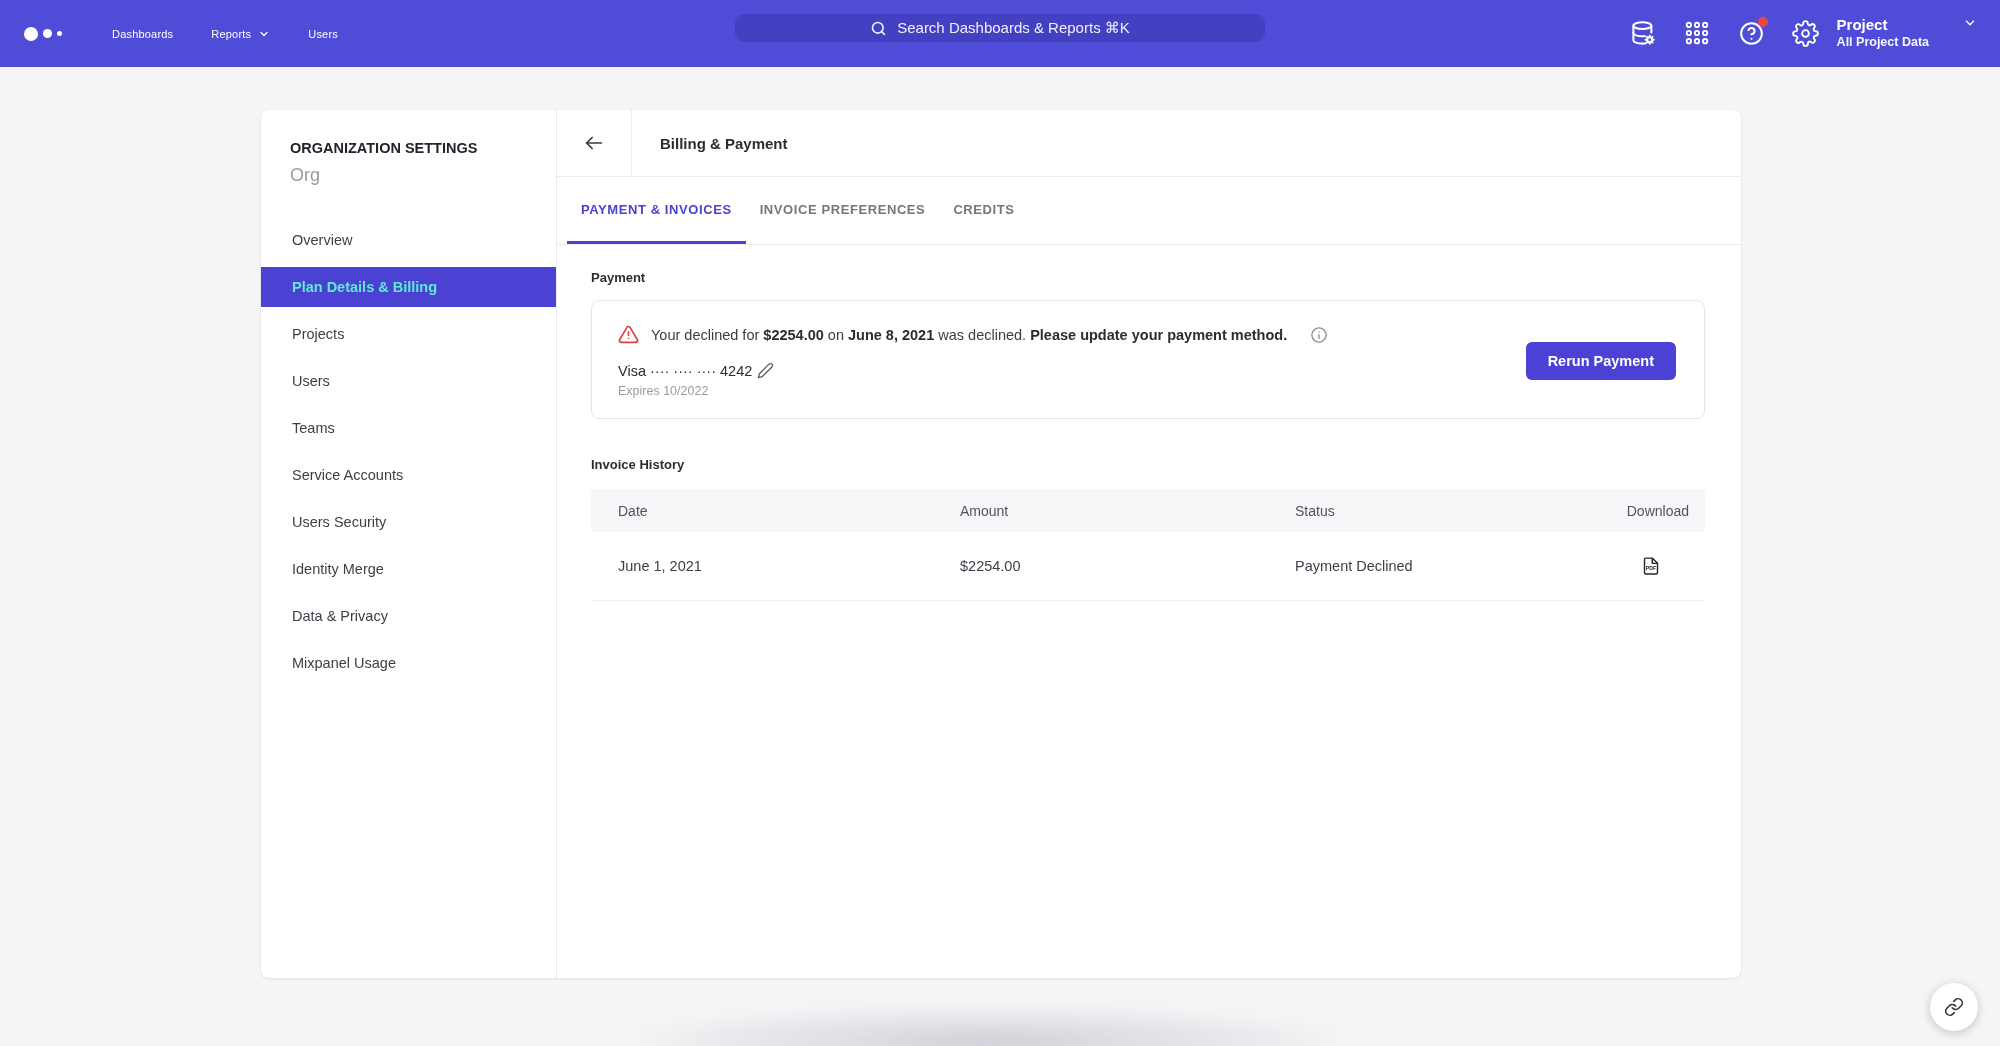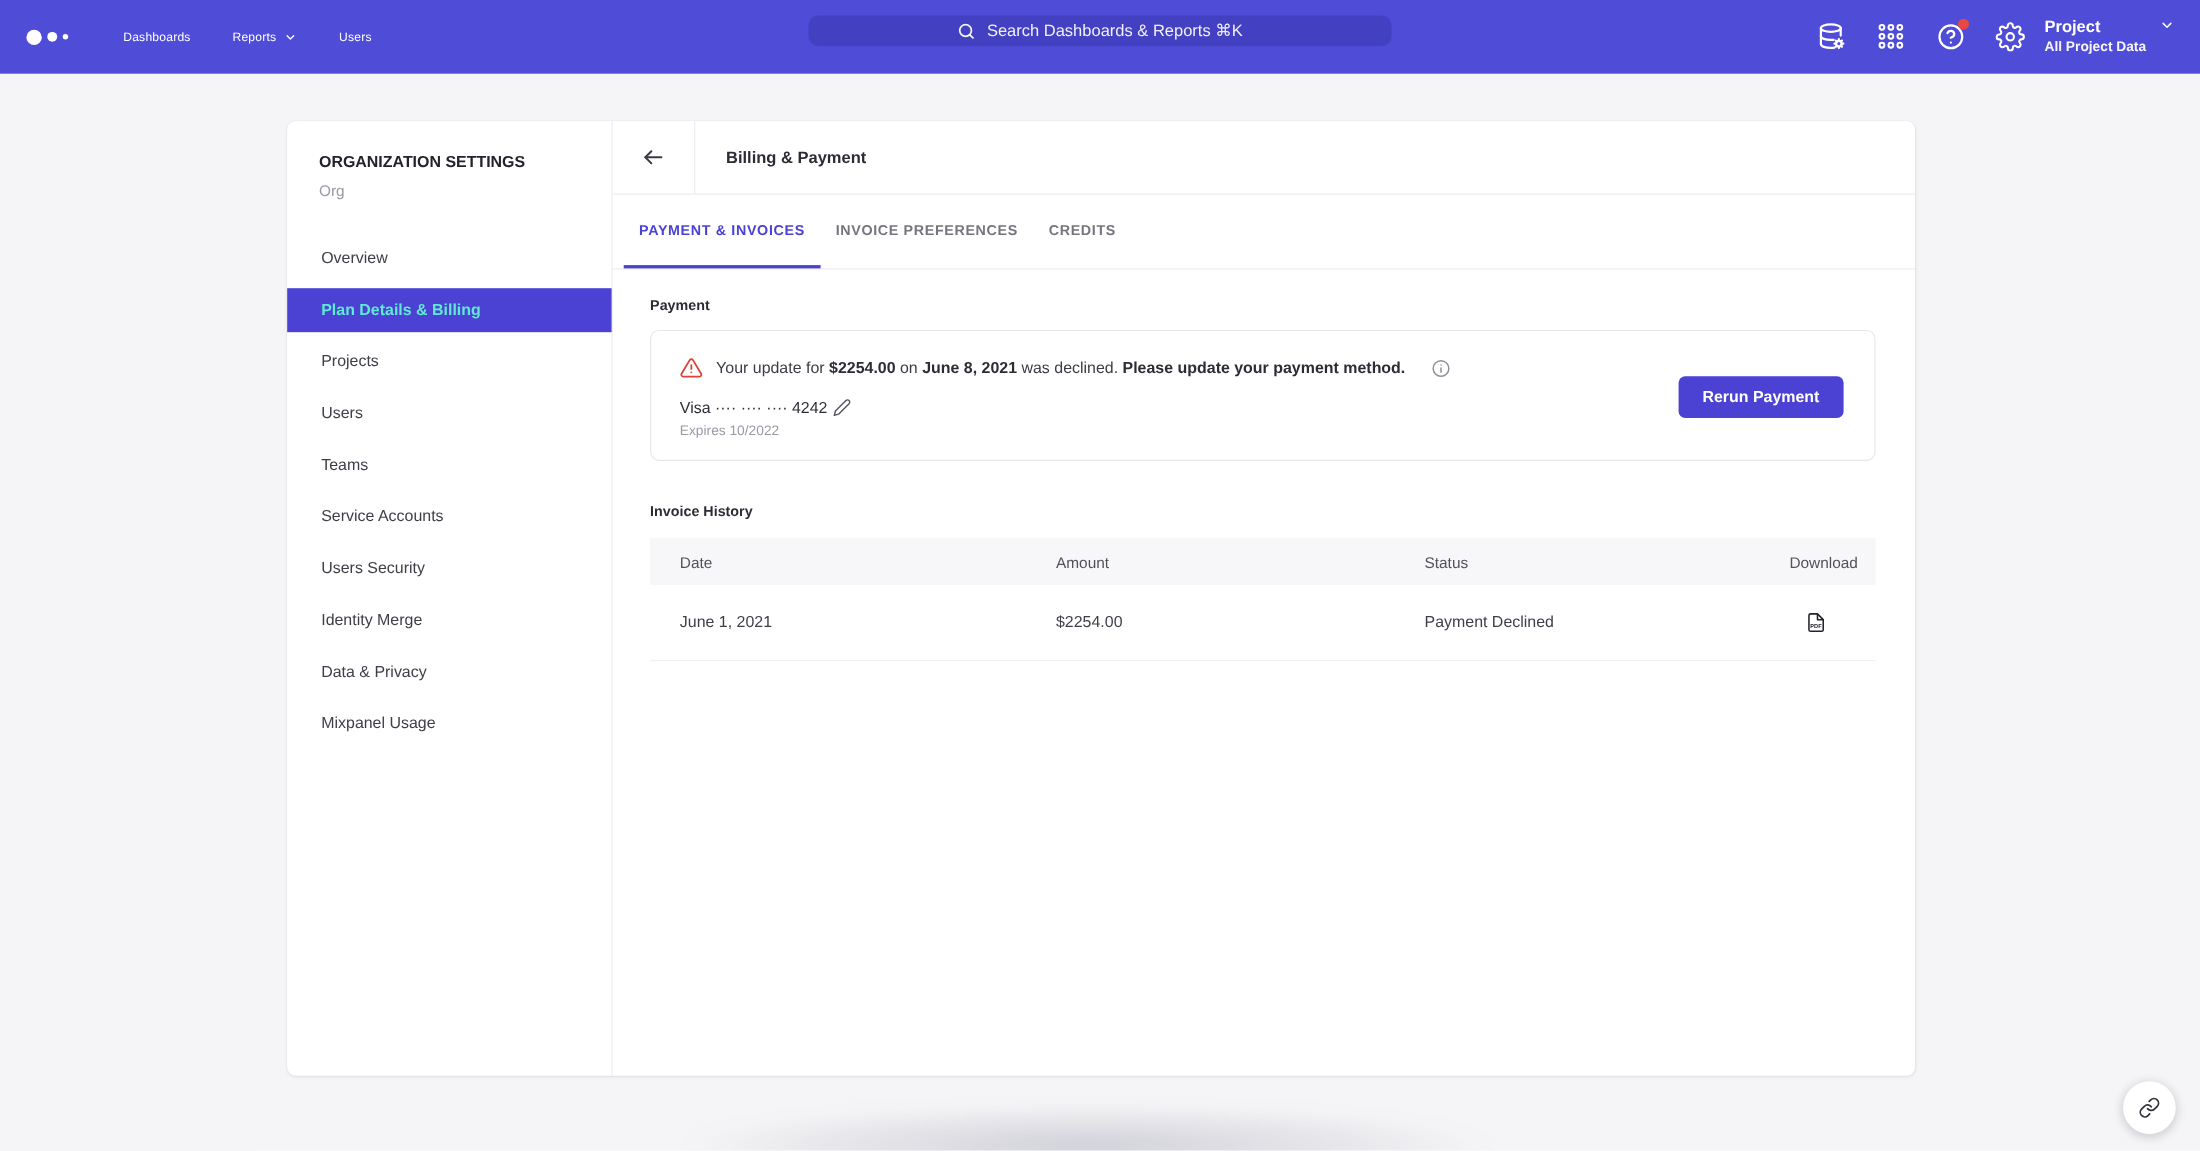--- a/index.html
+++ b/index.html
@@ -45,37 +45,37 @@
     width:530px;height:28px;border-radius:9px;background:var(--search-bg);
     display:flex;align-items:center;justify-content:center;gap:10px;
     color:rgba(255,255,255,.92);font-size:15px;cursor:text;
   }
   .top-right{margin-left:auto;display:flex;align-items:center;}
   .icon-btn{width:27px;height:27px;margin-left:27px;position:relative;cursor:pointer;color:#fff;}
   .help-badge{
     position:absolute;top:-3px;right:-3px;width:10px;height:10px;border-radius:50%;
     background:var(--badge);
   }
-  .project-switcher{display:flex;align-items:flex-start;margin-left:18px;cursor:pointer;color:#fff;gap:12px;}
+  .project-switcher{display:flex;align-items:flex-start;margin-left:18px;cursor:pointer;color:#fff;gap:34px;}
   .project-lines{display:flex;flex-direction:column;line-height:1.25;}
   .project-title{font-size:15px;font-weight:700;}
   .project-sub{font-size:12.5px;font-weight:700;opacity:.95;}
 
   
   .panel{
     position:absolute;left:261px;top:110px;width:1480px;height:868px;
     background:#fff;border-radius:8px;overflow:hidden;
     box-shadow:0 1px 3px rgba(20,20,40,.07), 0 0 0 1px rgba(20,20,40,.02);
     display:flex;
   }
 
   
   .sidebar{width:296px;border-right:1px solid var(--border);padding-top:30px;flex:none;}
   .sb-heading{font-size:14.5px;font-weight:700;color:#23232c;padding:0 20px 0 29px;}
-  .sb-sub{font-size:14px;color:var(--gray);padding:9px 20px 0 29px;}
+  .sb-sub{font-size:18px;color:var(--gray);padding:9px 20px 0 29px;}
   .sb-list{margin-top:34px;}
   .sb-item{
     height:40px;margin-bottom:7px;display:flex;align-items:center;
     padding-left:31px;font-size:14.5px;color:var(--ink-soft);cursor:pointer;
   }
   .sb-item.active{background:var(--accent);color:#5eead4;font-weight:700;}
 
   
   .content{flex:1;display:flex;flex-direction:column;min-width:0;}
   .content-header{height:67px;border-bottom:1px solid var(--border);display:flex;align-items:stretch;flex:none;}
@@ -300,21 +300,21 @@
       <div class="payment-card">
         <div class="payment-left">
           <div class="alert-line">
             <span class="warning-icon">
               <svg width="21" height="21" viewBox="0 0 24 24" fill="none" stroke="currentColor" stroke-width="1.9" stroke-linecap="round" stroke-linejoin="round">
                 <path d="M10.29 3.86 1.82 18a2 2 0 0 0 1.71 3h16.94a2 2 0 0 0 1.71-3L13.71 3.86a2 2 0 0 0-3.42 0z"></path>
                 <line x1="12" y1="9" x2="12" y2="13"></line>
                   <line x1="12" y1="16.6" x2="12.01" y2="16.6"></line>
               </svg>
             </span>
-            <p class="alert-text"><span>Your update for </span><b>$2254.00</b><span> on </span><b>June 8, 2021</b><span> was declined. </span><b>Please update your payment method.</b></p>
+            <p class="alert-text"><span>Your declined for </span><b>$2254.00</b><span> on </span><b>June 8, 2021</b><span> was declined. </span><b>Please update your payment method.</b></p>
             <span class="info-icon">
               <svg width="18" height="18" viewBox="0 0 24 24" fill="none" stroke="currentColor" stroke-width="1.8" stroke-linecap="round">
                   <circle cx="12" cy="12" r="9.5"></circle>
                   <line x1="12" y1="16.5" x2="12" y2="11.5"></line>
                   <line x1="12" y1="7.8" x2="12.01" y2="7.8"></line>
                 </svg>
             </span>
           </div>
 
           <div class="card-line">

